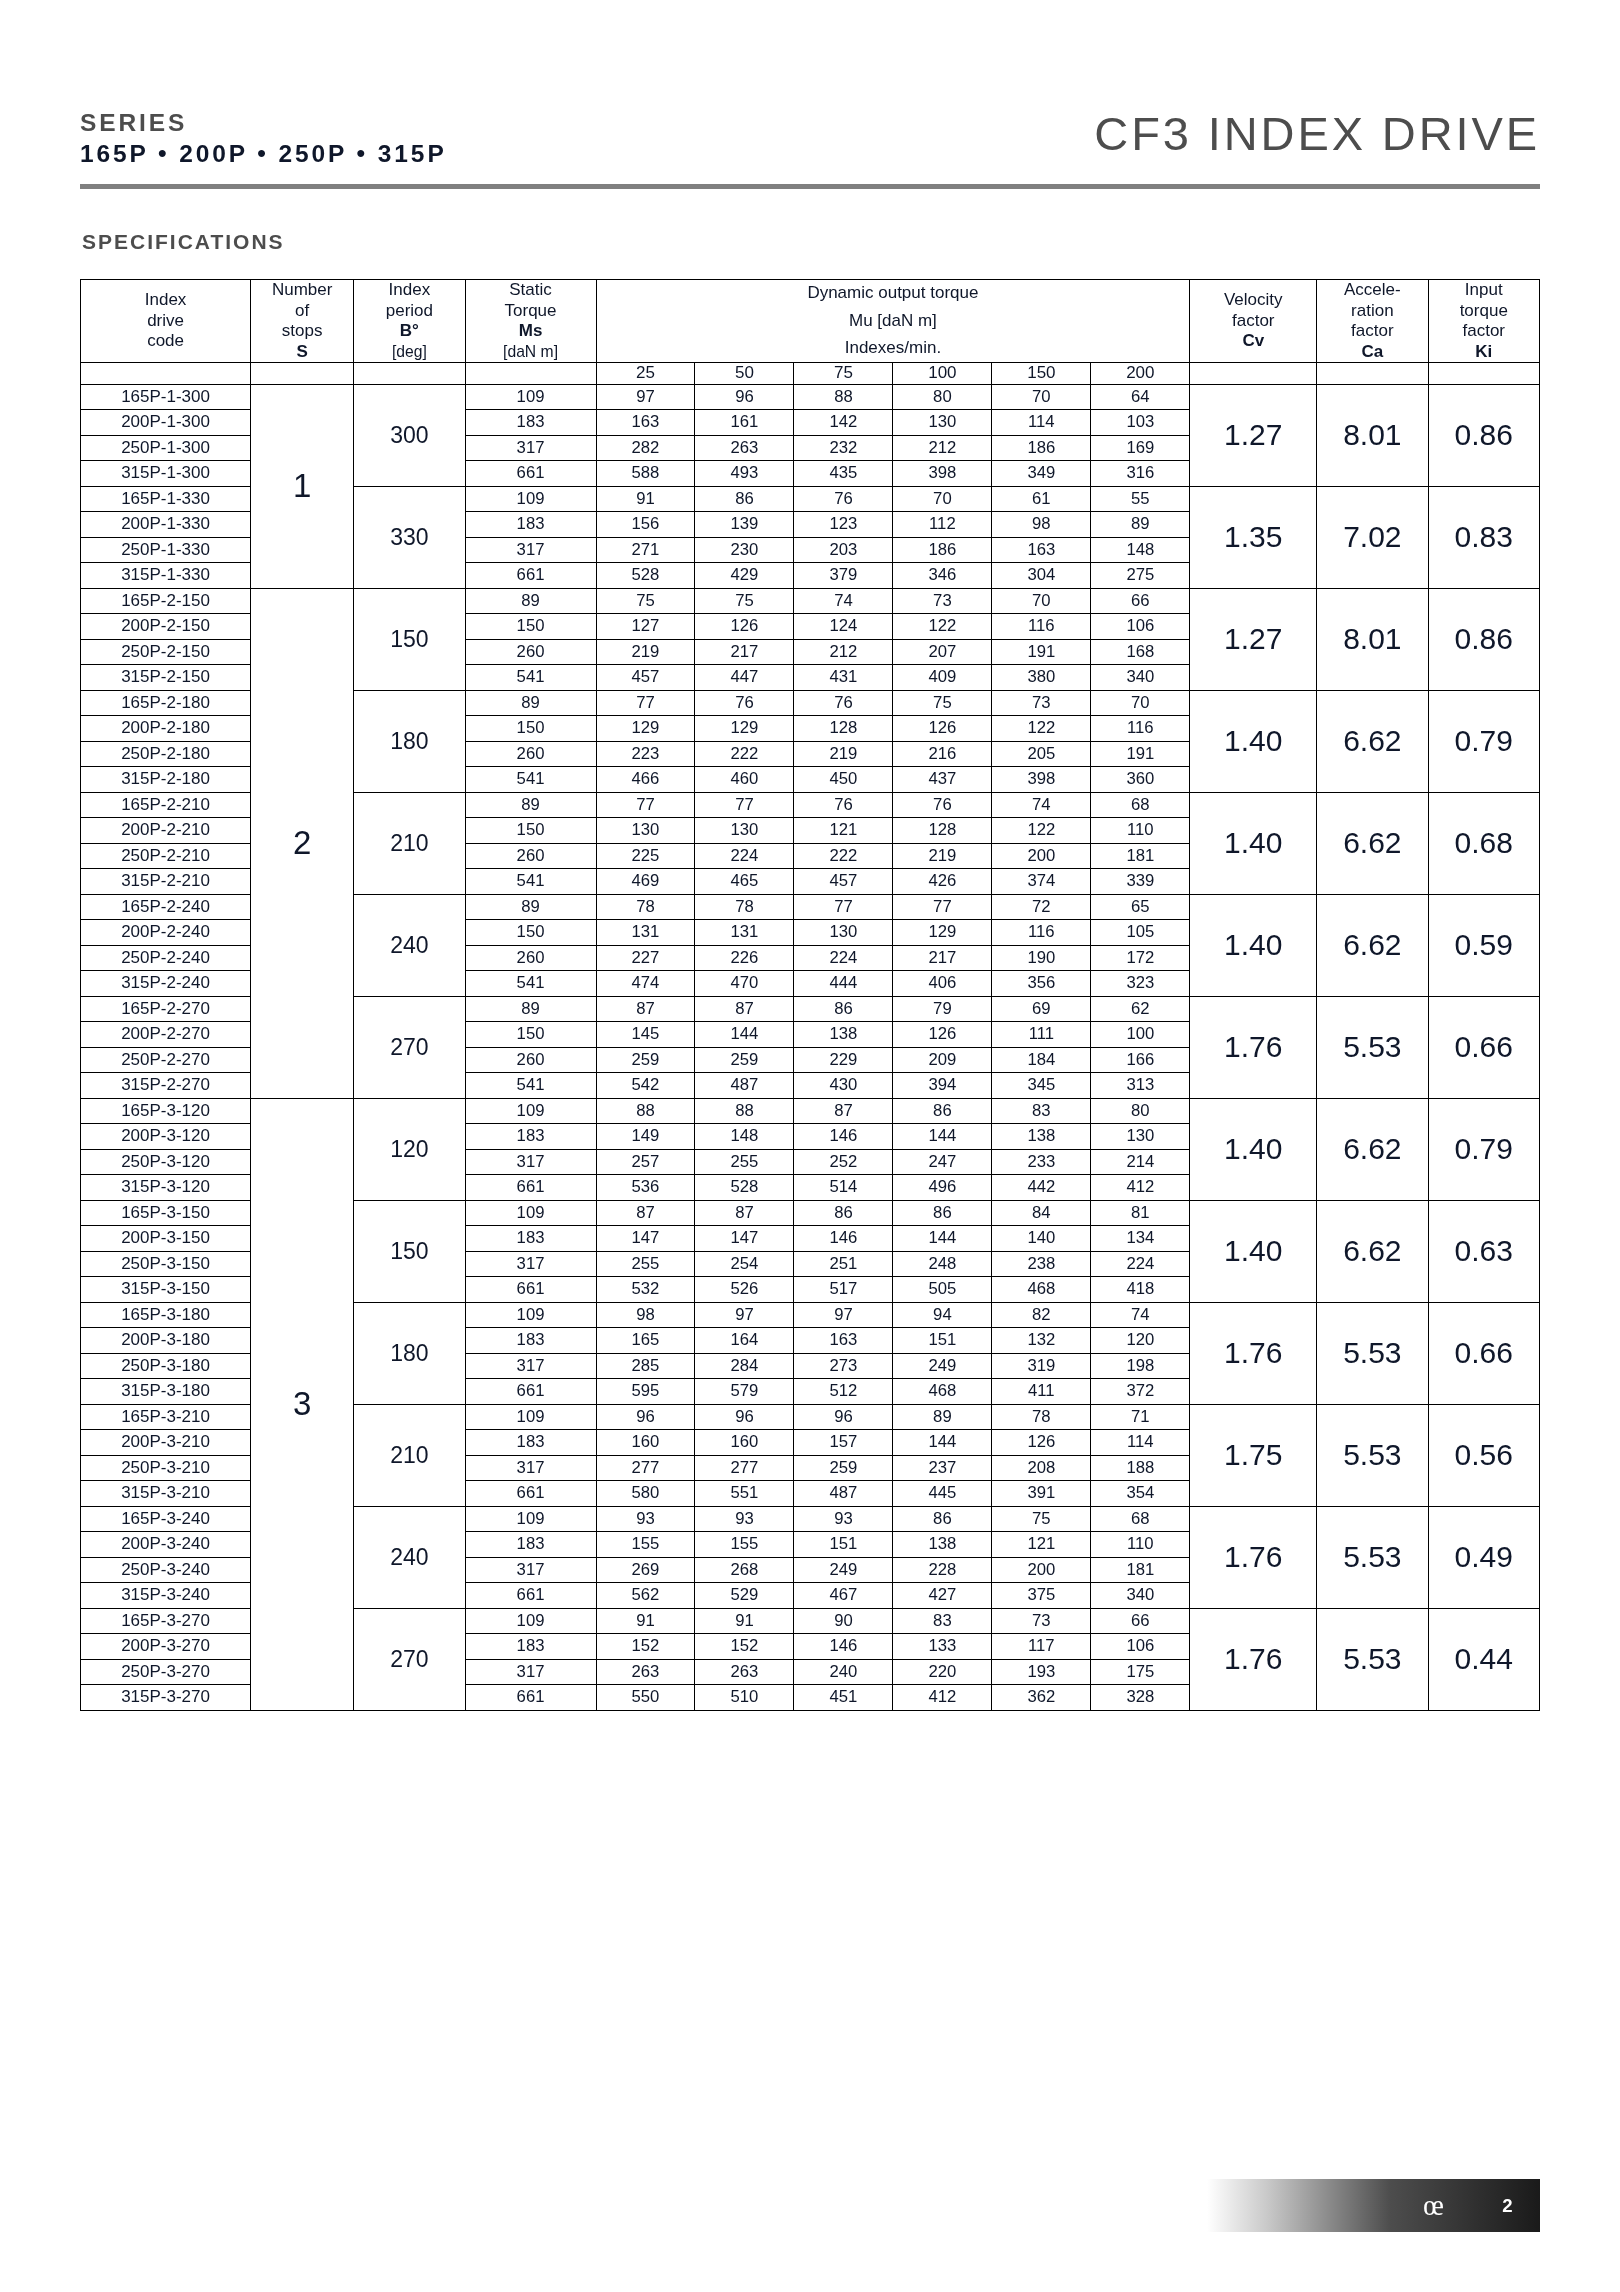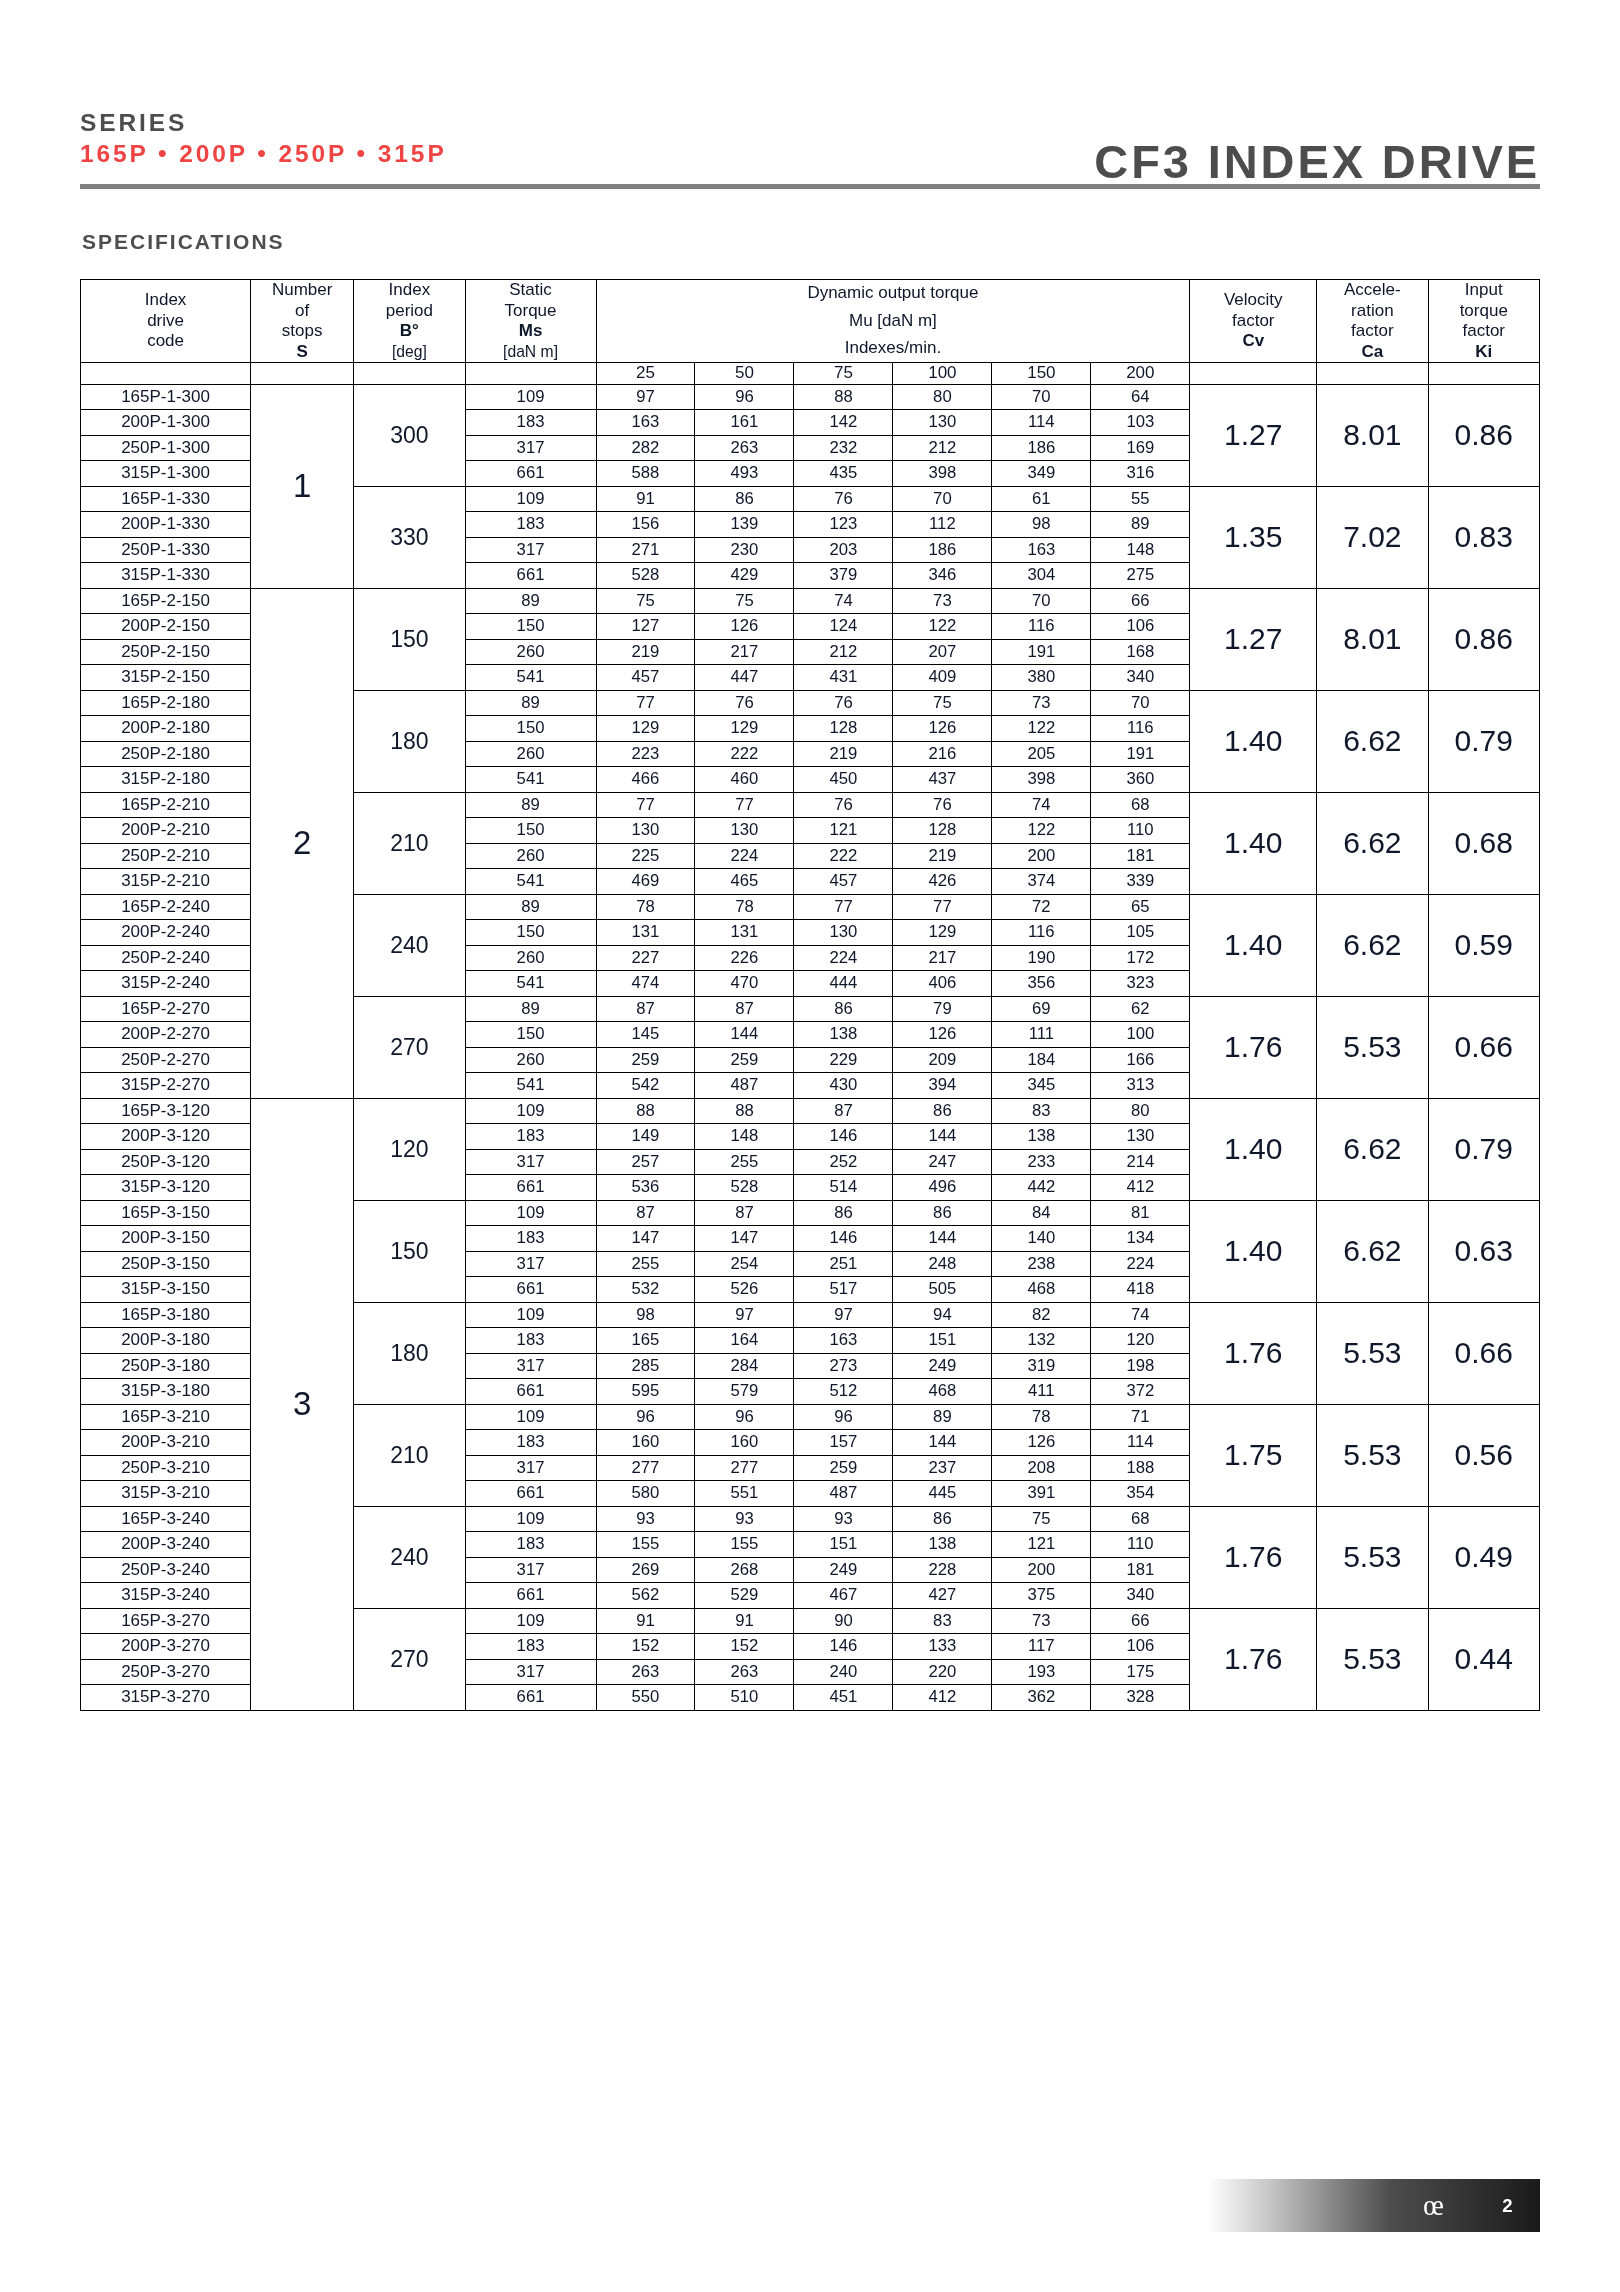--- a/index.html
+++ b/index.html
@@ -14,28 +14,27 @@
   
   .header {
     position:absolute; left:80px; top:108px; width:1460px; height:80px;
   }
   .header-left { position:absolute; left:0; top:0; }
   .series-word {
     font-size:24.5px; letter-spacing:2.9px; font-weight:bold; color:#4d4d4d;
     line-height:29px;
   }
   .series-list {
-    font-size:24.5px; letter-spacing:2.9px; font-weight:bold; color:#ef4444;
+    font-size:24.5px; letter-spacing:2.9px; font-weight:bold; color:#0f172a;
     line-height:29px; margin-top:2px;
   }
   .header-title {
     position:absolute; right:0; top:-2px;
-    font-size:47px; letter-spacing:2.9px; font-weight:bold; color:#4d4d4d;
+    font-size:47px; letter-spacing:2.9px; font-weight:normal; color:#4d4d4d;
     white-space:nowrap;
-    margin-top:28px;
   }
   .header-rule {
     position:absolute; left:0; top:76px; width:1460px; height:4.9px; background:#808080;
   }
 
   .spec-label {
     position:absolute; left:82px; top:230px;
     font-size:21px; font-weight:bold; letter-spacing:2px; color:#4d4d4d;
   }
 

